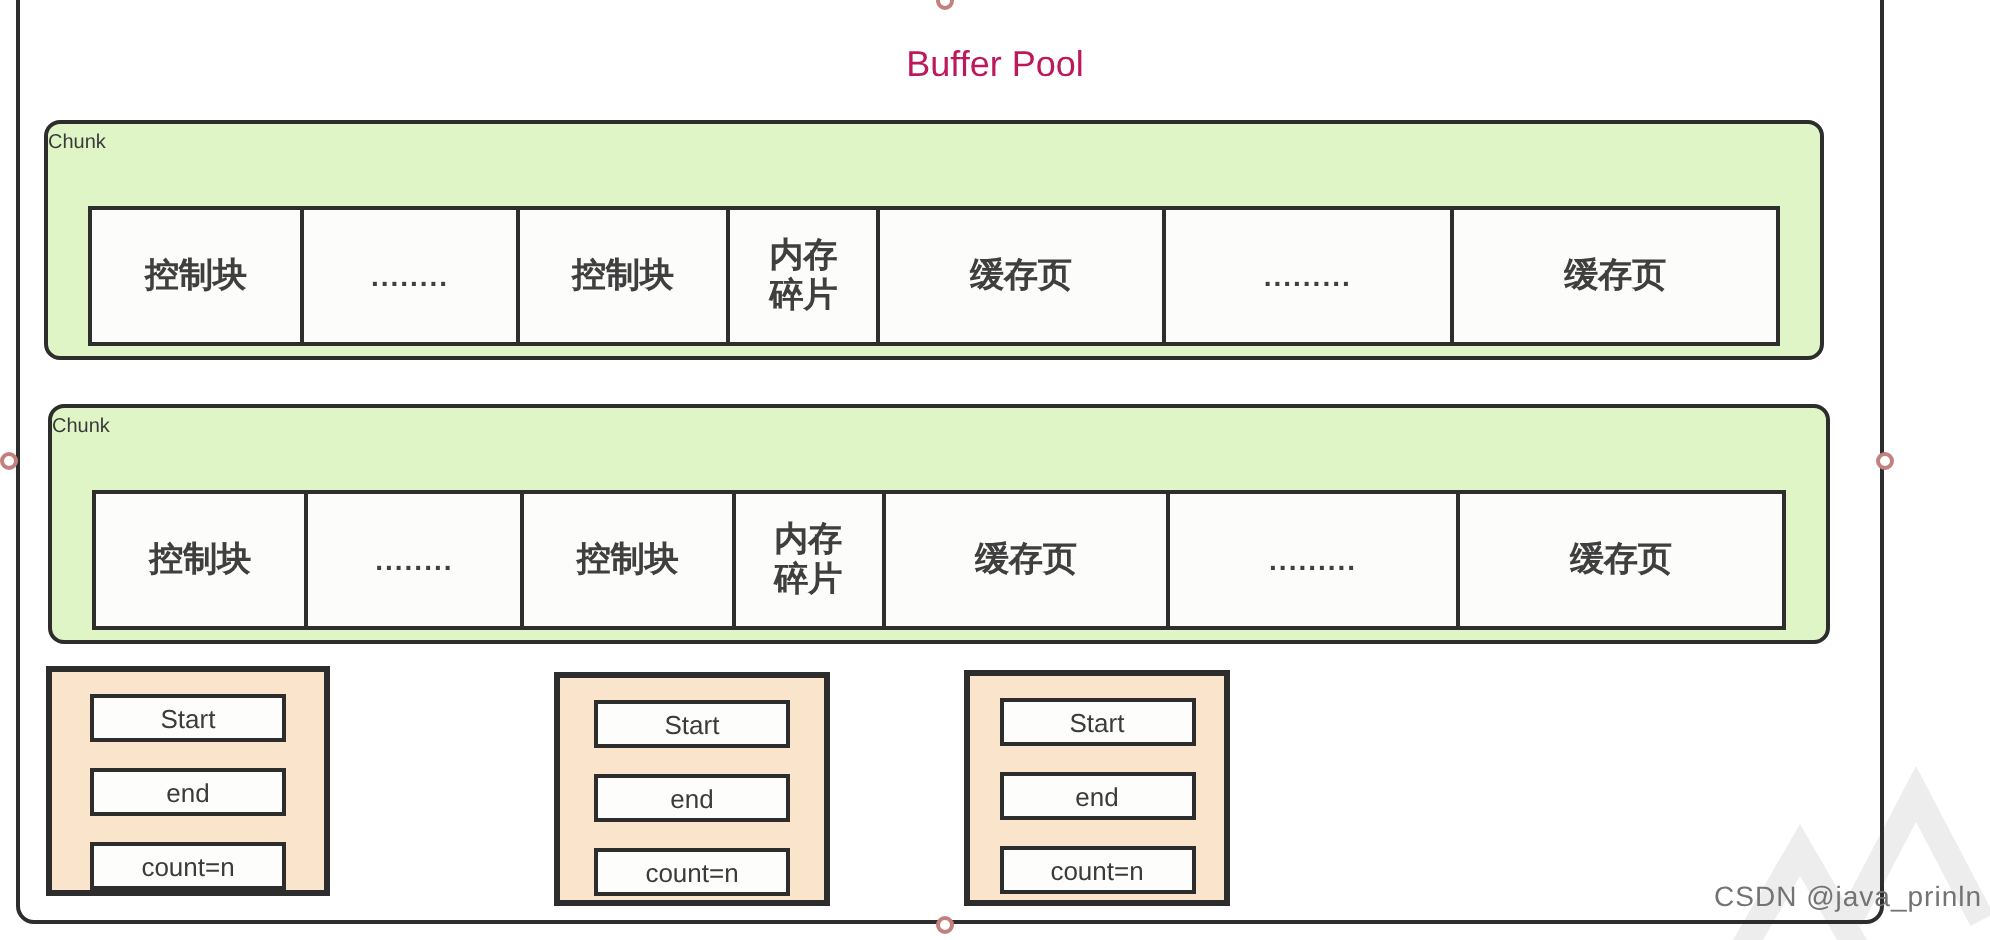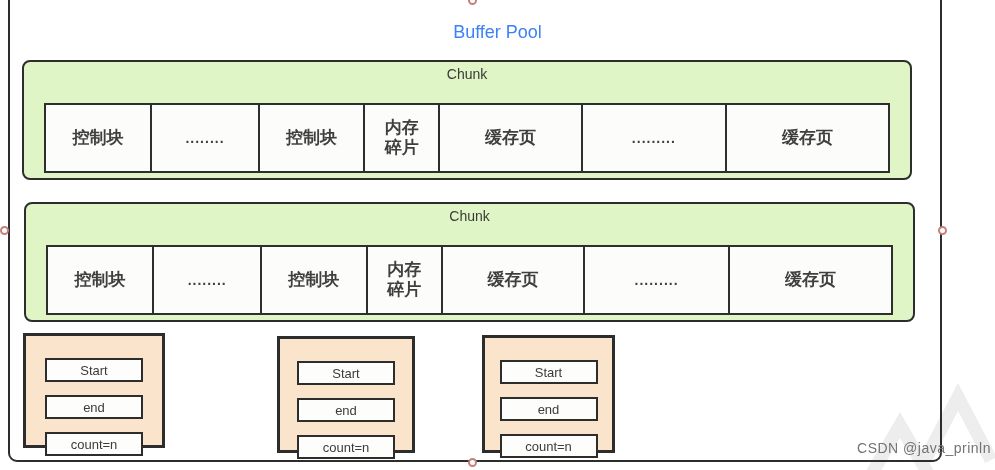--- a/index.html
+++ b/index.html
@@ -9,52 +9,52 @@
     background:#ffffff;
   }
   
   .outer{
     position:absolute;left:8px;top:-10px;width:934px;height:472px;
     border:2px solid #2d2d2d;border-radius:9px;box-sizing:border-box;
     background:transparent;z-index:2;
   }
   .title{
     position:absolute;left:0;top:22px;width:100%;text-align:center;
-    font-size:18px;color:#3b82f6;z-index:3;
+    font-size:18px;color:#be185d;z-index:3;
   }
   .chunk{
     position:absolute;background:#dff5c5;border:2px solid #2d2d2d;
     border-radius:8px;box-sizing:border-box;z-index:3;
   }
   .chunk1{left:22px;top:60px;width:890px;height:120px;}
   .chunk2{left:24px;top:202px;width:891px;height:120px;}
   .chunk-label{
-    position:absolute;top:4px;left:0;width:100%;text-align:center;
-    font-size:14px;color:#3a3a3a;
+    position:absolute;top:4px;left:0;width:100%;
+    font-size:10px;color:#3a3a3a;
   }
   .cells{
     position:absolute;left:20px;right:8px;top:41px;height:70px;display:flex;font-weight:bold;
   }
   .cell{
     box-sizing:border-box;border:2px solid #2e2e2e;background:#fcfcfa;
     display:flex;align-items:center;justify-content:center;text-align:center;
     font-size:17px;line-height:1.15;white-space:pre-line;margin-left:-2px;
   }
   .cells .cell:nth-child(1){width:12.6%;margin-left:0;}
   .cells .cell:nth-child(2){width:12.8%;font-size:14px;letter-spacing:1px;}
   .cells .cell:nth-child(3){width:12.5%;}
   .cells .cell:nth-child(4){width:9.0%;}
   .cells .cell:nth-child(5){width:16.8%;}
   .cells .cell:nth-child(6){width:17.1%;font-size:14px;letter-spacing:1px;}
   .cells .cell:nth-child(7){width:19.2%;}
   
   .pbox{
     position:absolute;background:#fae4cb;border:3px solid #2d2d2d;
     box-sizing:border-box;z-index:3;display:flex;flex-direction:column;
-    align-items:center;gap:13px;padding-top:22px;
+    align-items:center;gap:13px;padding-top:11px;
   }
   .pbox1{left:23px;top:333px;width:142px;height:115px;}
   .pbox2{left:277px;top:336px;width:138px;height:117px;}
   .pbox3{left:482px;top:335px;width:133px;height:118px;}
   .prow{
     width:98px;height:24px;box-sizing:border-box;border:2px solid #2d2d2d;
     background:#fdfdfc;display:flex;align-items:center;justify-content:center;
     font-size:13px;color:#3b3b3b;flex:0 0 auto;
   }
   

